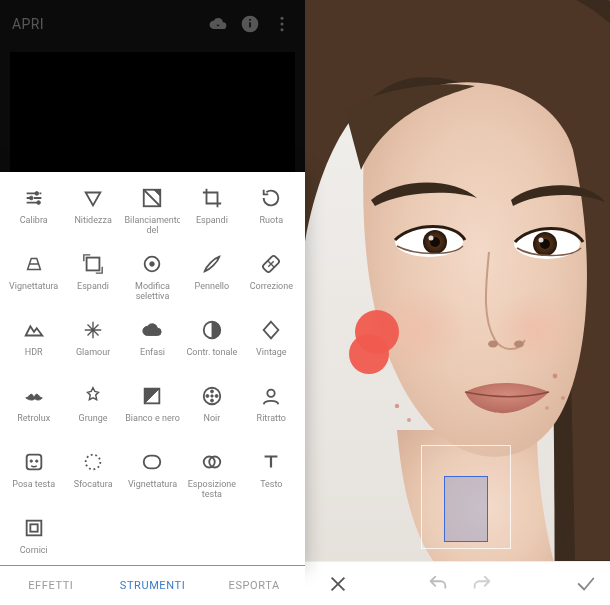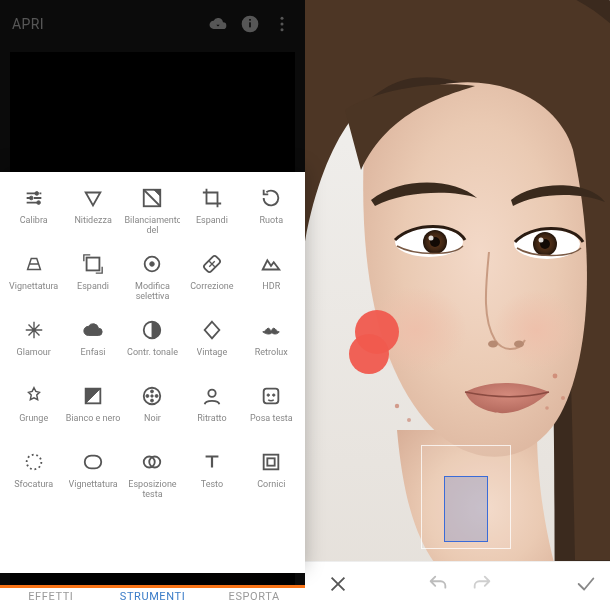--- a/index.html
+++ b/index.html
@@ -101,25 +101,25 @@
     font-size: 9px;
     color: #888;
     text-align: center;
     line-height: 1.15;
     max-width: 56px;
     overflow: hidden;
   }
   .bottom-tabs {
     position: absolute;
     left: 0; right: 0; bottom: 0;
-    height: 20px;
+    height: 40px;
     background: #fff;
     display: flex;
     z-index: 3;
-    border-top: 3px solid #f97316;
+    border-top: 1px solid #f97316;
   }
   .tab {
     flex: 1;
     display: flex;
     align-items: center;
     justify-content: center;
     font-size: 11px;
     letter-spacing: 0.6px;
     color: #9a9a9a;
     cursor: pointer;
@@ -294,20 +294,28 @@
           <div class="tool-label">Espandi</div>
         </div>
         <div class="tool">
           <div class="tool-icon">
             <svg viewBox="0 0 24 24">
               <circle cx="12" cy="12" r="8" fill="none" stroke="#555" stroke-width="2"></circle>
               <circle cx="12" cy="12" r="2.5" fill="#555"></circle>
             </svg>
           </div>
           <div class="tool-label">Modifica selettiva</div>
+        </div>
+        <div class="tool">
+          <div class="tool-icon">
+            <svg viewBox="0 0 24 24">
+              <path d="M4 20c2-6 10-14 16-16-2 6-10 14-16 16z" fill="none" stroke="#555" stroke-width="2"></path>
+            </svg>
+          </div>
+          <div class="tool-label">Pennello</div>
         </div>
         <div class="tool">
           <div class="tool-icon">
             <svg viewBox="0 0 24 24">
               <rect x="7" y="3" width="10" height="18" rx="3" transform="rotate(45 12 12)" fill="none" stroke="#555" stroke-width="2"></rect>
               <path d="M9 9l6 6M15 9l-6 6" stroke="#555" stroke-width="1.5"></path>
             </svg>
           </div>
           <div class="tool-label">Correzione</div>
         </div>

